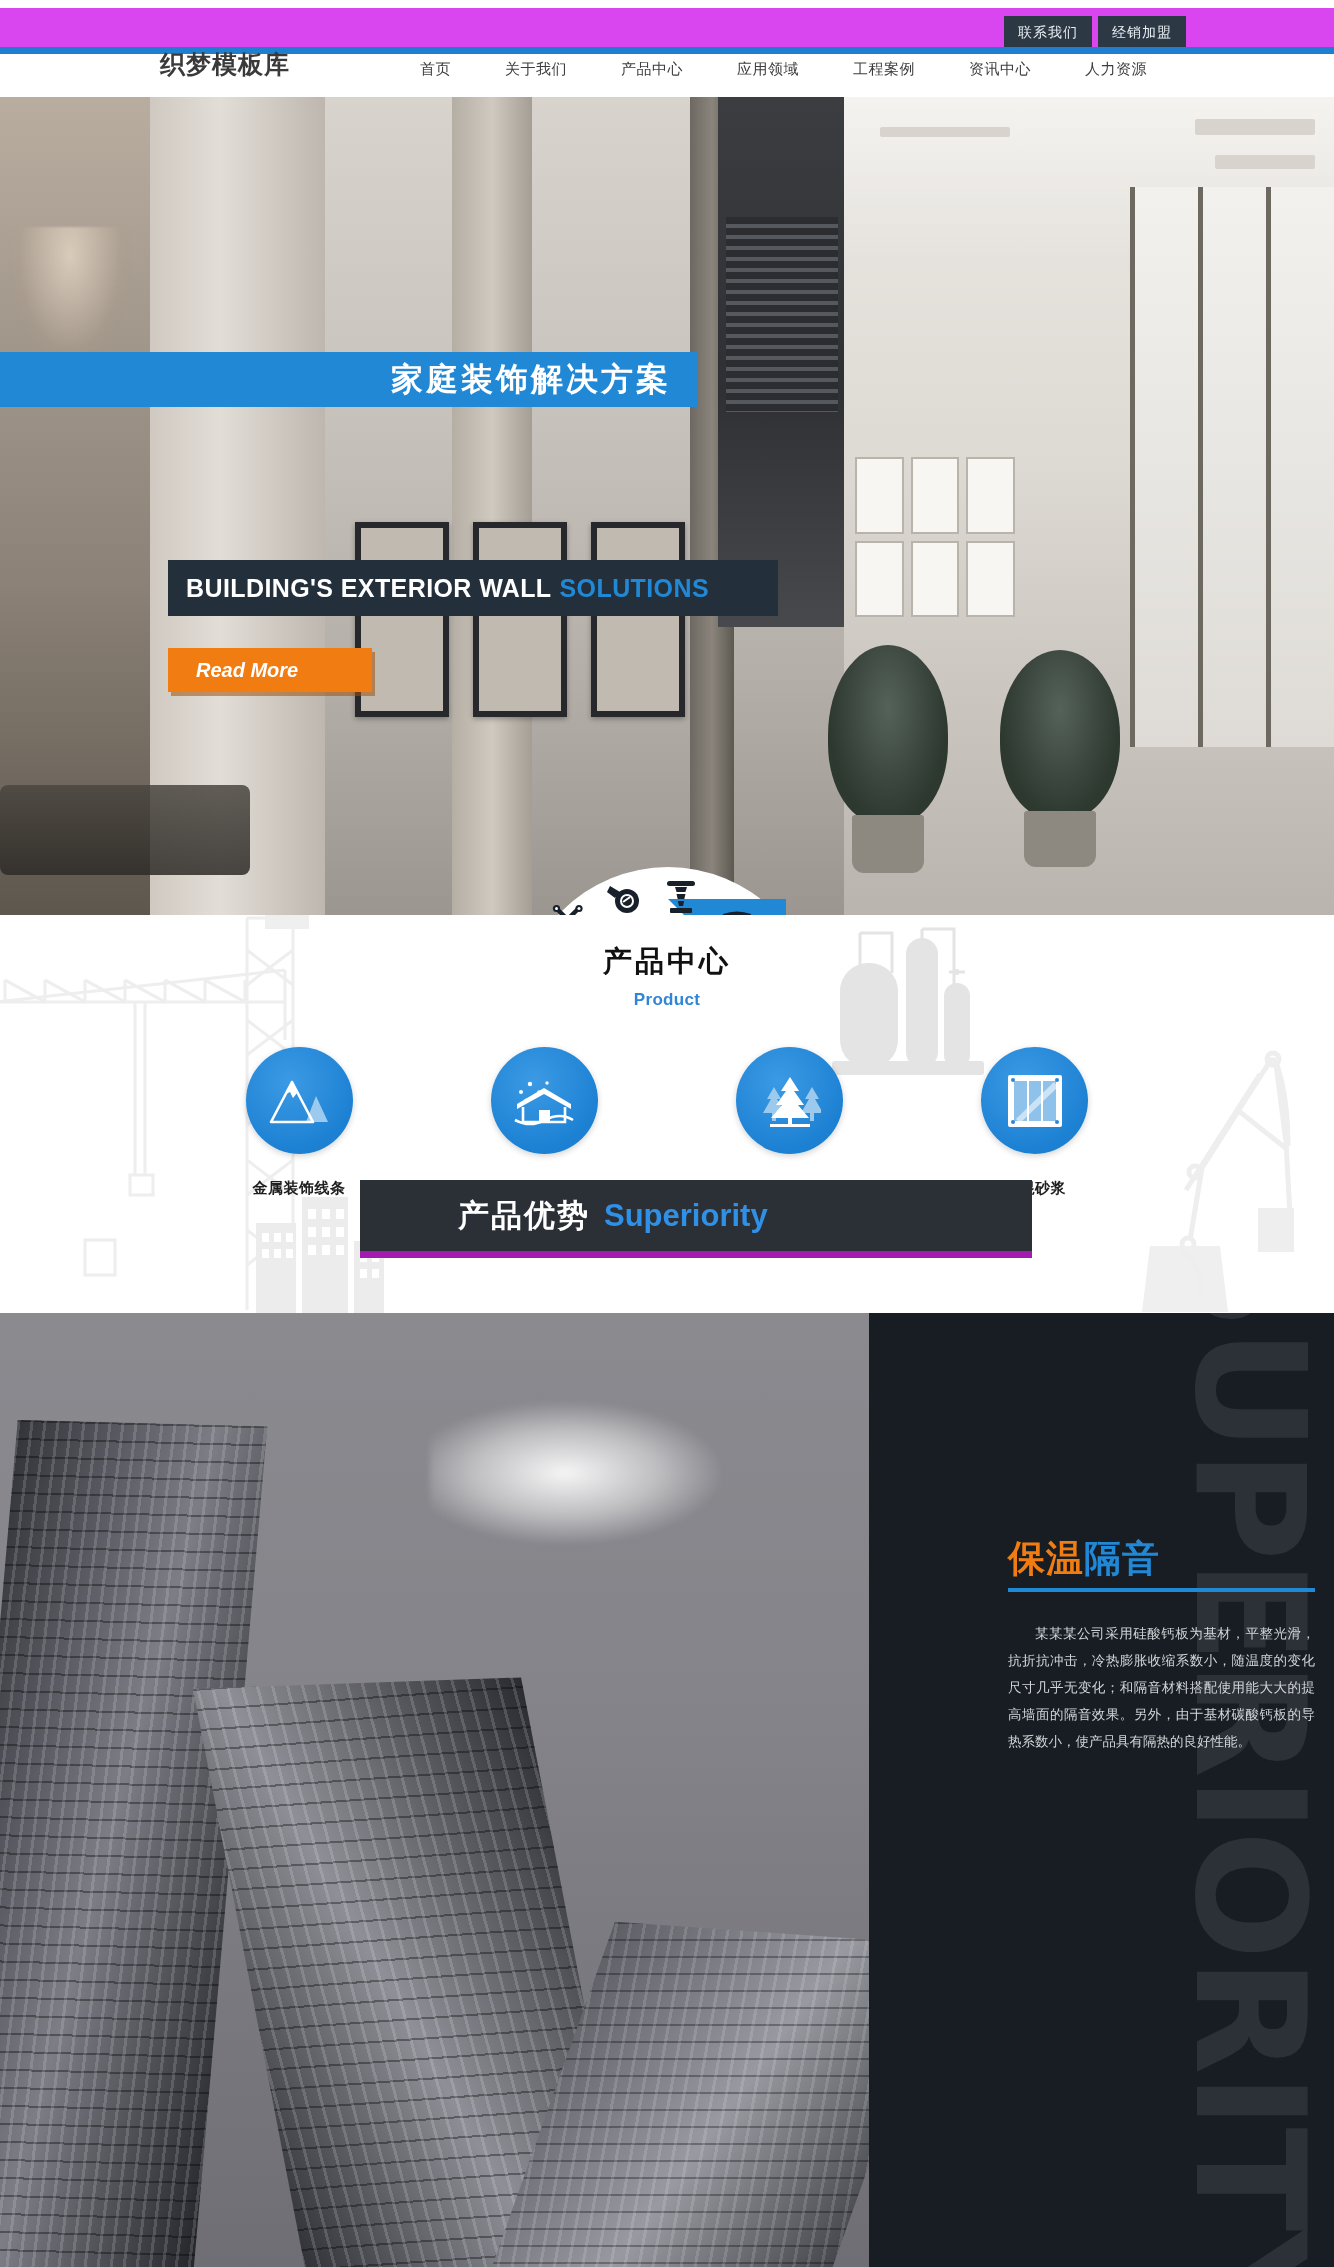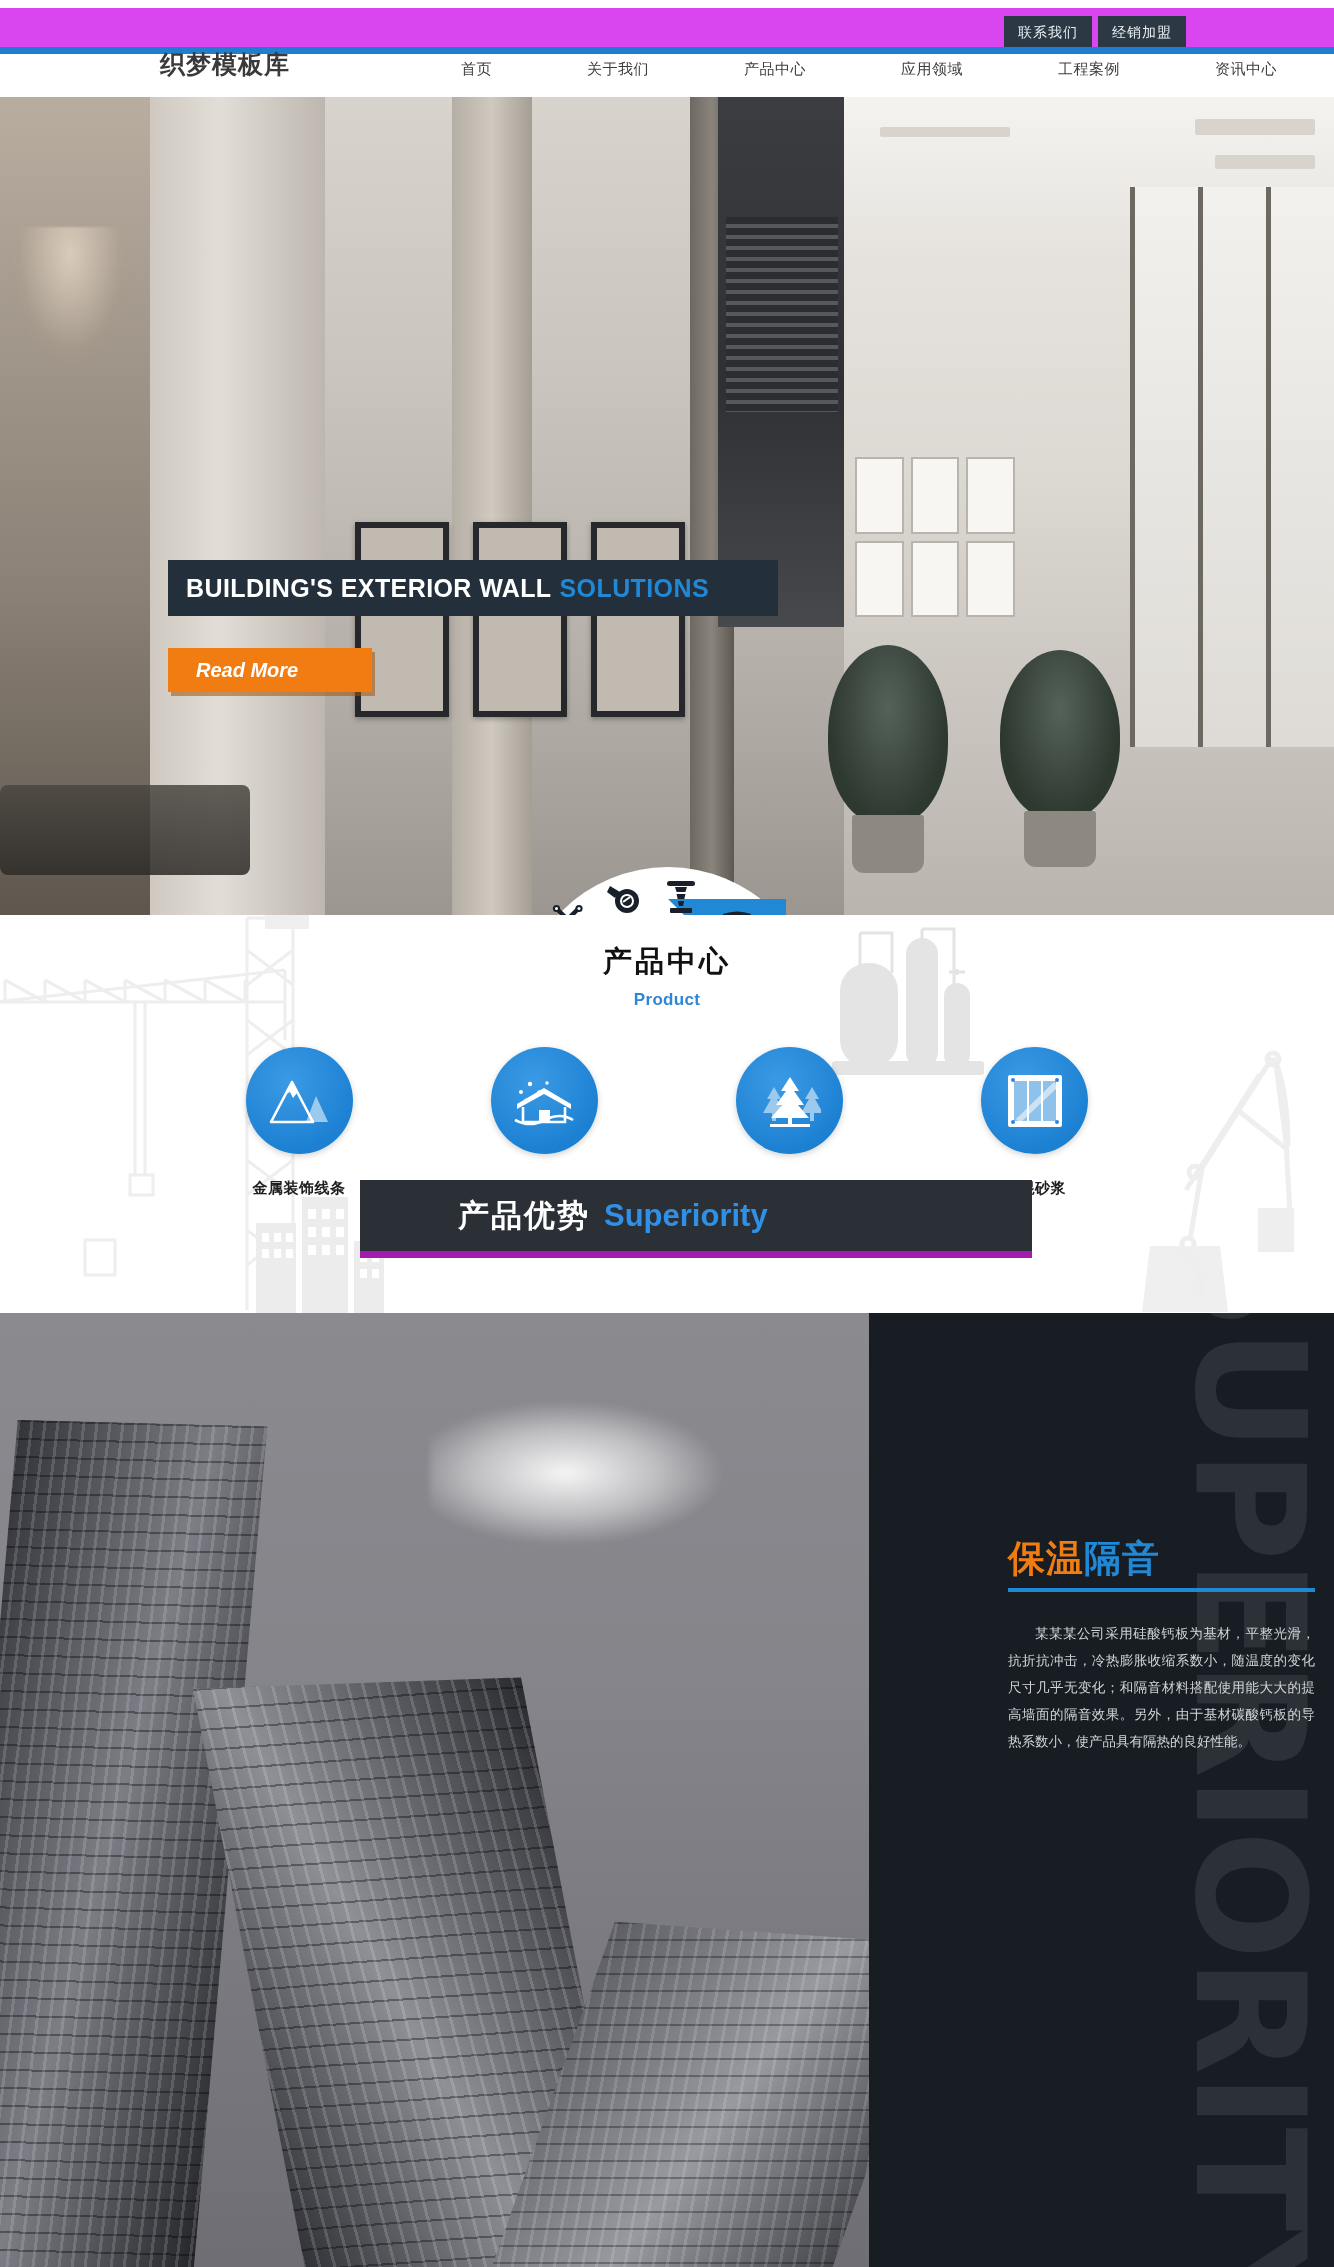--- a/index.html
+++ b/index.html
@@ -39,21 +39,21 @@
     font-size:25px; font-weight:bold; color:#3a3a3a;
     letter-spacing:1px; white-space:nowrap;
     font-family:"DejaVu Sans","Liberation Sans",sans-serif;
   }
   .nav {
     position:absolute; left:420px; top:6px;
     display:flex; align-items:center; gap:0px;
   }
   .nav-item {
     font-size:15px; color:#3d3d3d; padding:0 27px; white-space:nowrap;
-    cursor:pointer; letter-spacing:.5px;margin-left:41px;
+    cursor:pointer; letter-spacing:.5px;
   }
   .nav-item:first-child { padding-left:0; }
 
   
   .hero {
     position:absolute; left:0; top:97px; width:1334px; height:818px;
     overflow:hidden; background:#8d8c8a;
   }
   .hero-photo { position:absolute; inset:0; }
   
@@ -348,20 +348,23 @@
         <div class="hp-picture"></div>
         <div class="hp-picture"></div>
     </div>
     <div class="hp-plant" style="left:828px;bottom:90px;width:120px;height:180px;"></div>
     <div class="hp-pot" style="left:852px;bottom:42px;width:72px;height:58px;"></div>
     <div class="hp-plant" style="left:1000px;bottom:95px;width:120px;height:170px;"></div>
     <div class="hp-pot" style="left:1024px;bottom:48px;width:72px;height:56px;"></div>
     <div class="hp-sofa"></div>
   </div>
 
+  <div class="hero-title">
+    <span>家庭装饰解决方案</span>
+  </div>
 
   <div class="hero-sub">
     <span class="en1">BUILDING'S EXTERIOR WALL</span>
     <span class="en2">SOLUTIONS</span>
   </div>
 
   <button class="hero-btn">Read More</button>
 
   <div class="gauge-wrap">
     <div class="gauge-disc"></div>

